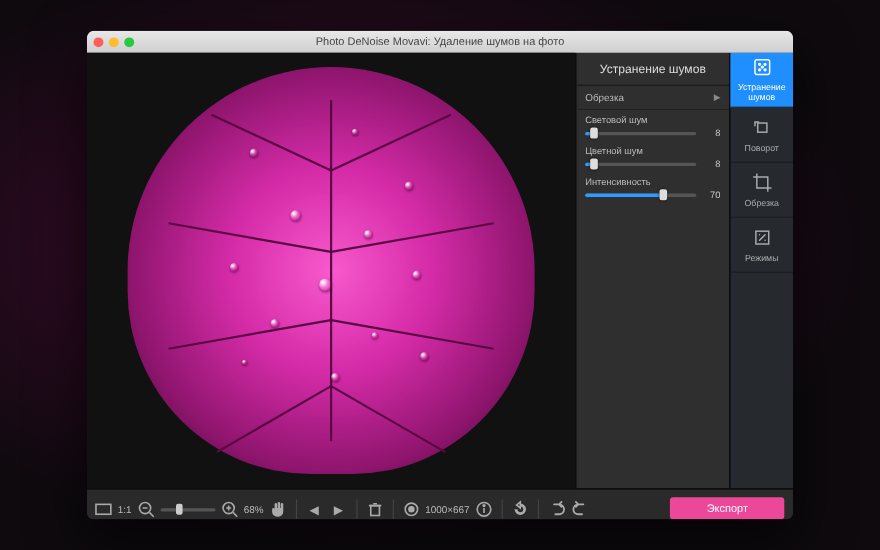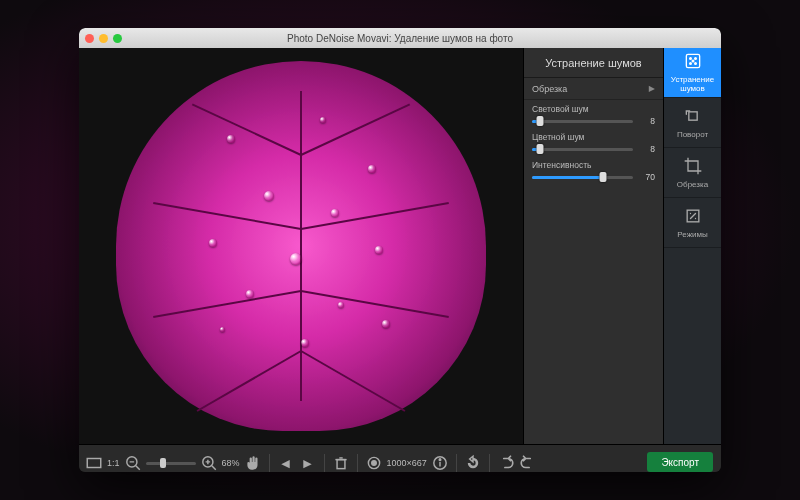--- a/index.html
+++ b/index.html
@@ -116,21 +116,21 @@
   .toolbar .txt { font-size:9px; color:#bbb;}
   .zoom-track {
     width:50px; height:3px; background:#555; border-radius:2px; position:relative;
   }
   .zoom-track .knob{
     position:absolute; top:50%; left:35%; width:6px;height:10px;background:#ccc;border-radius:2px;
     transform:translate(-50%,-50%);
   }
   .toolbar .spacer{flex:1;}
   .export-btn {
-    height:20px; padding:0 14px; background:#15803d; color:#fff; border:none;
+    height:20px; padding:0 33px; background:#ec4899; color:#fff; border:none;
     font-size:10px; border-radius:3px; cursor:pointer; margin-right:2px;
   }
 </style>
 </head>
 <body>
 
 <div class="window">
   <div class="titlebar">
     <div class="traffic">
       <span class="tc-close"></span>

